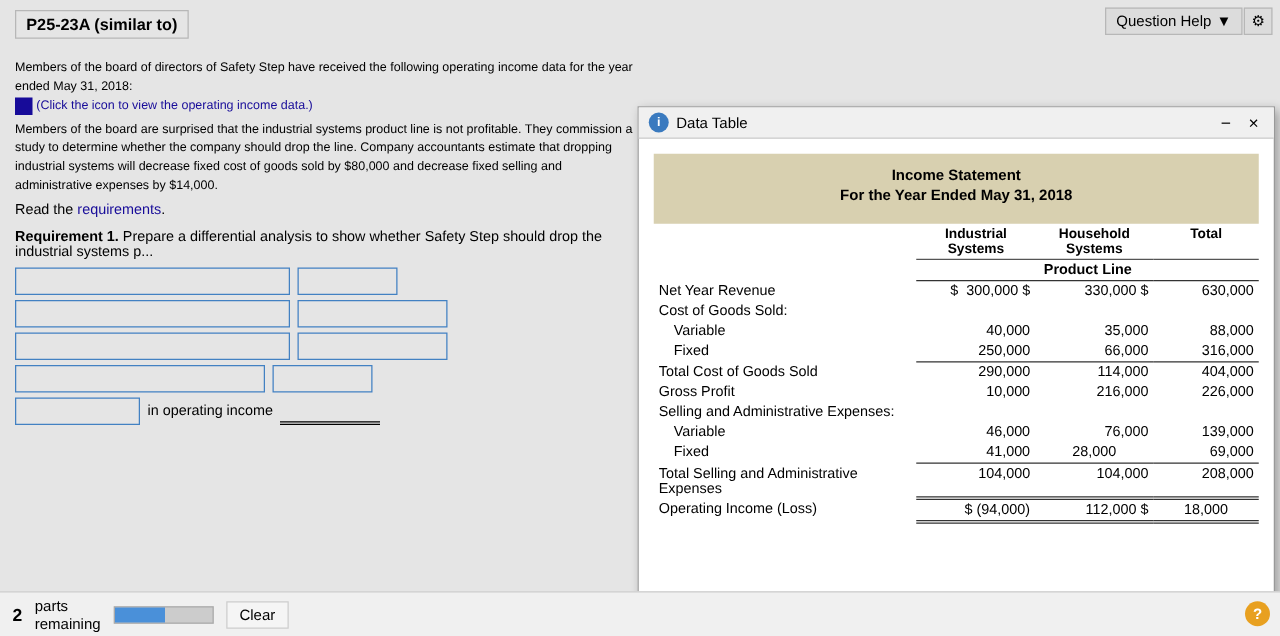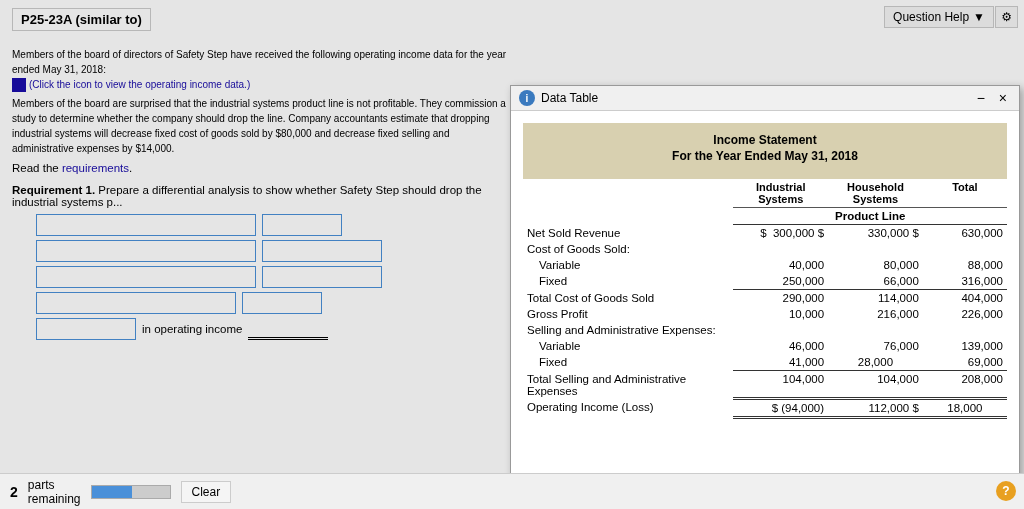--- a/index.html
+++ b/index.html
@@ -23,21 +23,21 @@
     }
 
     .intro-text { font-size: 10px; line-height: 1.5; margin-bottom: 6px; }
     .data-link { color: #1a0dab; cursor: pointer; }
     .data-link-row { display: flex; align-items: center; margin-bottom: 4px; }
 
     .req-label { font-size: 11.5px; margin: 8px 0 6px 0; }
     .req-label strong { font-weight: bold; }
 
     
-    .input-area { margin-bottom: 6px; margin-left: 24px; }
+    .input-area { margin-bottom: 6px; }
     .input-row { display: flex; align-items: center; margin-bottom: 4px; gap: 6px; }
     .input-box { border: 1px solid #4a90d9; height: 22px; }
     .input-wide { width: 220px; }
     .input-medium { width: 120px; }
     .input-narrow { width: 80px; }
 
     
     .op-income-row { display: flex; align-items: center; gap: 6px; margin-top: 4px; }
     .op-income-input { border: 1px solid #4a90d9; height: 22px; width: 100px; }
     .op-income-label { font-size: 11.5px; }
@@ -185,37 +185,37 @@
           <td style="text-align:center; font-weight:bold; border-bottom:1px solid #555; font-size:11px; padding: 2px 4px;">Total</td>
         </tr>
         <tr>
           <td></td>
           <td colspan="3" style="text-align:center; font-weight:bold; border-bottom:1px solid #333; padding-bottom:2px;">Product Line</td>
         </tr>
       </thead>
       <tbody>
 
         <tr>
-          <td>Net Sold Revenue</td>
+          <td>Net Year Revenue</td>
           <td style="text-align:right;">$&nbsp;&nbsp;300,000 $</td>
           <td style="text-align:right;">330,000 $</td>
           <td style="text-align:right;">630,000</td>
         </tr>
 
         <tr>
           <td>Cost of Goods Sold:</td>
           <td></td>
           <td></td>
           <td></td>
         </tr>
 
         <tr>
           <td class="indent">Variable</td>
           <td style="text-align:right;">40,000</td>
-          <td style="text-align:right;">80,000</td>
+          <td style="text-align:right;">35,000</td>
           <td style="text-align:right;">88,000</td>
         </tr>
 
         <tr>
           <td class="indent">Fixed</td>
           <td style="text-align:right;">250,000</td>
           <td style="text-align:right;">66,000</td>
           <td style="text-align:right;">316,000</td>
         </tr>
 

